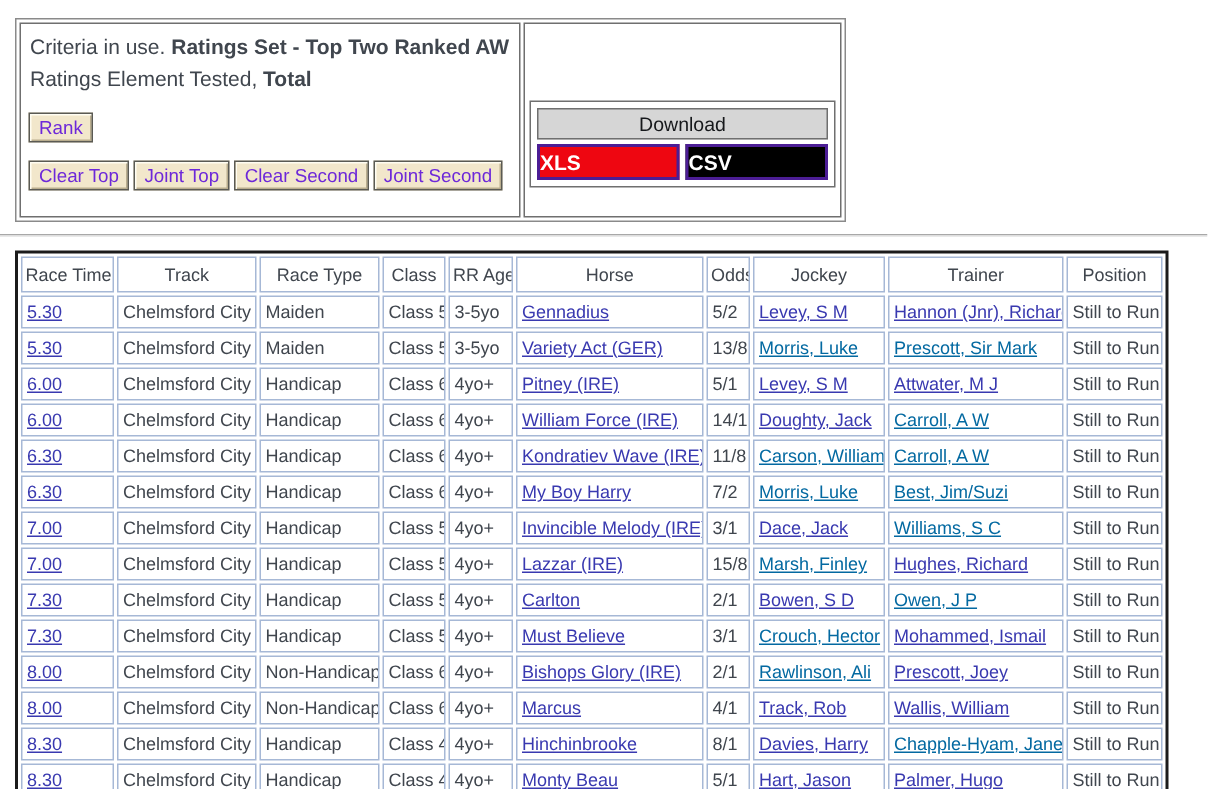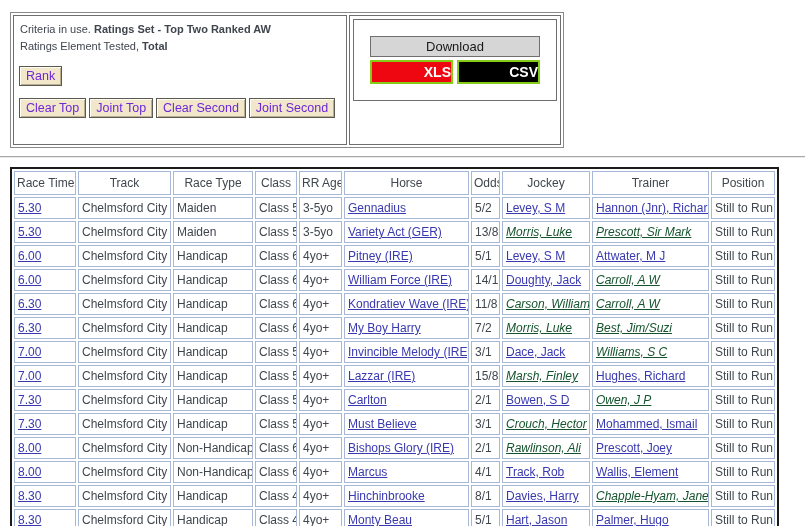--- a/index.html
+++ b/index.html
@@ -11,65 +11,65 @@
   
   .top-outer{
     margin:12px 0 0 10px;width:554px;height:136px;box-sizing:border-box;
     border:1px solid #8a8a8a;background:#fff;padding:2px;
     display:flex;gap:2px;
   }
   .criteria-cell{
     border:1px solid #6f6f6f;flex:1 1 auto;box-sizing:border-box;
     padding:3px 5px;background:#fff;
   }
-  .criteria-text{font-size:11px;line-height:1.5;margin:2px 0 0 1px;}
+  .criteria-text{font-size:14px;line-height:1.5;margin:2px 0 0 1px;}
   .criteria-text b{font-weight:bold;}
   .beige-btn{
     font-family:"Liberation Sans","DejaVu Sans",sans-serif;
     font-size:12.5px;color:#6d28d9;background:#f2e7cb;
     border:1px solid #5a5a54;
     box-shadow:inset 1px 1px 0 #fffdf2, inset -1px -1px 0 #b9ad8e;
     padding:2px 6px;cursor:pointer;
   }
   .rank-wrap{margin-top:12px;}
   .btn-row{margin-top:12px;display:flex;gap:3px;}
   .download-cell{
     border:1px solid #6f6f6f;width:212px;flex:0 0 212px;box-sizing:border-box;
     padding:3px;background:#fff;
   }
-  .dl-box{border:1px solid #6f6f6f;padding:16px;}
+  .dl-box{border:1px solid #6f6f6f;padding:4px;margin-top:48px;}
   .dl-header{
     background:#d6d6d6;border:1px solid #6f6f6f;text-align:center;
     font-size:13px;color:#16181b;padding:2px 0;margin-bottom:3px;
   }
   .dl-buttons{display:flex;gap:4px;}
   .dl-btn{
-    flex:1 1 50%;display:block;text-align:right;text-decoration:none;
+    flex:1 1 50%;display:block;text-align:left;text-decoration:none;
     color:#ffffff;font-weight:bold;font-size:14px;padding:2px 0;
-    border:2px solid #84cc16;
+    border:2px solid #4c1d95;
   }
   
   .rule{
     margin:8px 0 0 0;border:none;height:0;
     border-top:1px solid #a8a8a8;border-bottom:1px solid #e9e9e9;
   }
   
   table.races{
     margin:9px 0 0 10px;width:766px;table-layout:fixed;
     border-collapse:separate;border-spacing:2px;
     border:2px solid #1b1b1b;background:#fff;
   }
   table.races th, table.races td{
     border:1px solid #a6b8d6;font-weight:normal;font-size:12px;
     white-space:nowrap;overflow:hidden;color:#40464e;background:#fff;
   }
   table.races th{text-align:center;padding:4px 2px;font-size:12px;}
   table.races td{text-align:left;padding:2px 3px;height:16px;}
   a.lnk{color:#3939b0;text-decoration:underline;}
-  a.lnk.visited{color:#14532d;font-style:italic;}
+  a.lnk.visited{color:#0369a1;}
 </style>
 </head>
 <body>
 
 <div class="top-outer">
   <div class="criteria-cell">
     <div class="criteria-text">
       <span>Criteria in use. </span><b>Ratings Set - Top Two Ranked AW</b><br>
       <span>Ratings Element Tested, </span><b>Total</b>
     </div>
@@ -258,21 +258,21 @@
       </tr>
       <tr>
         <td><a href="#" class="lnk">8.00</a></td>
         <td>Chelmsford City</td>
         <td>Non-Handicap</td>
         <td>Class 6</td>
         <td>4yo+</td>
         <td><a href="#" class="lnk">Marcus</a></td>
         <td>4/1</td>
         <td><a href="#" class="lnk">Track, Rob</a></td>
-        <td><a href="#" class="lnk">Wallis, Element</a></td>
+        <td><a href="#" class="lnk">Wallis, William</a></td>
         <td>Still to Run</td>
       </tr>
       <tr>
         <td><a href="#" class="lnk">8.30</a></td>
         <td>Chelmsford City</td>
         <td>Handicap</td>
         <td>Class 4</td>
         <td>4yo+</td>
         <td><a href="#" class="lnk">Hinchinbrooke</a></td>
         <td>8/1</td>

